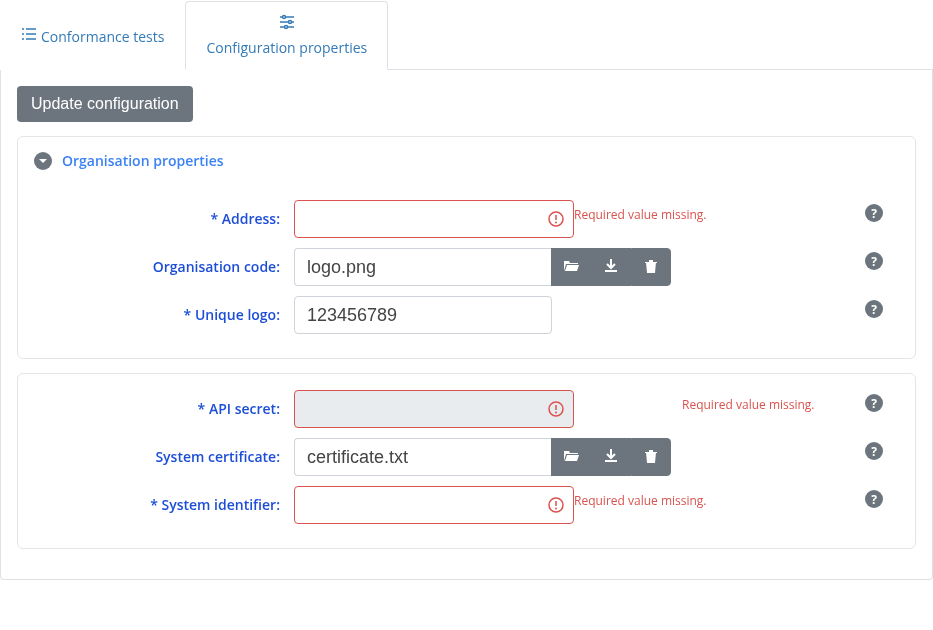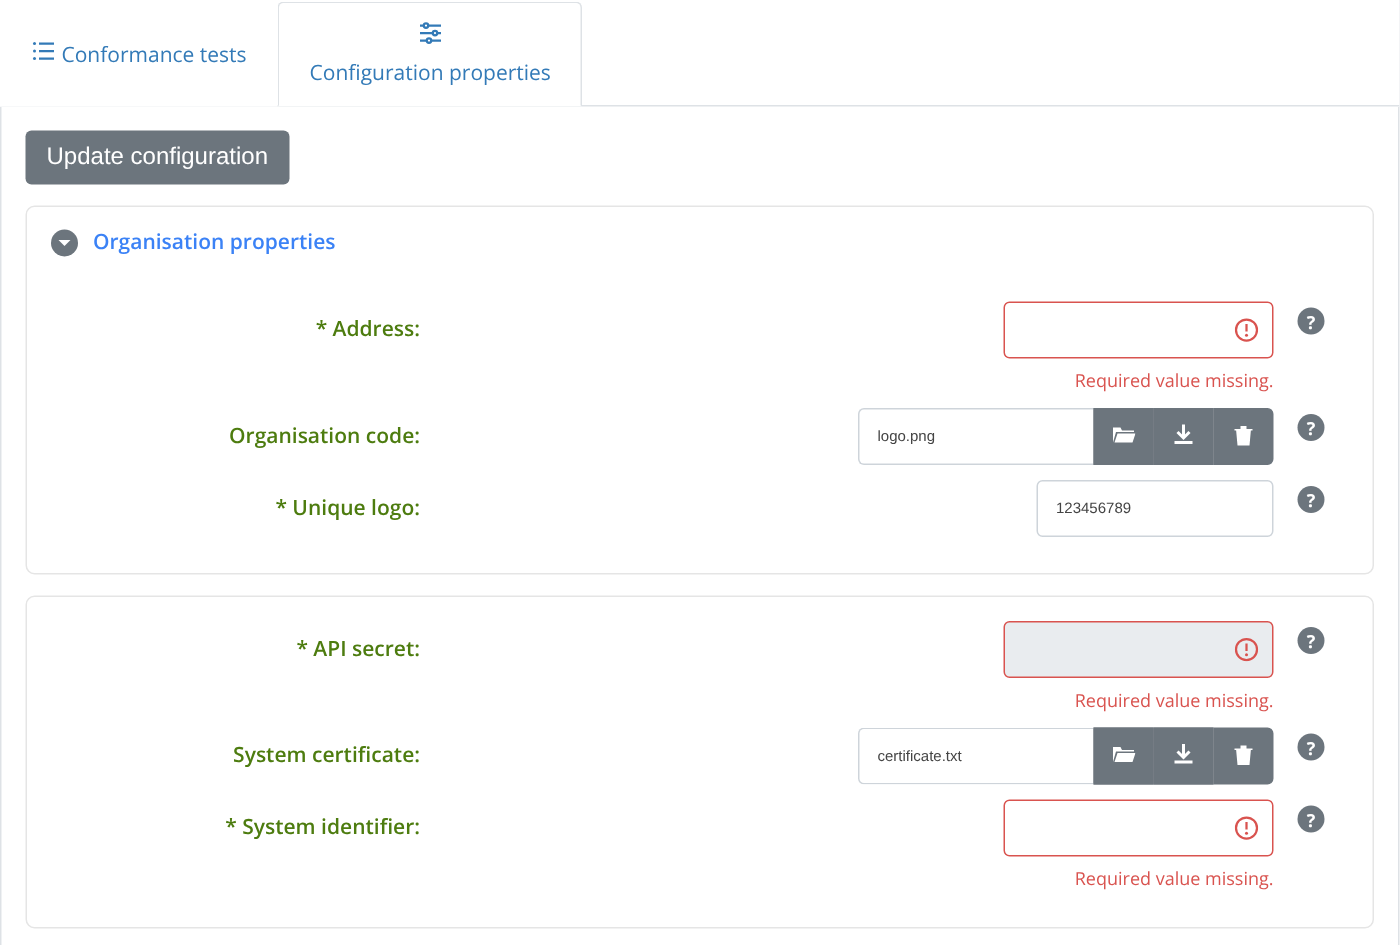--- a/index.html
+++ b/index.html
@@ -84,46 +84,45 @@
     align-items: flex-start;
     margin: 10px 0 6px 0;
   }
   .label-col {
     width: 260px;
     min-width: 260px;
     text-align: right;
     padding-right: 14px;
     padding-top: 9px;
     font-weight: 600;
-    color: #4d7c0f;
+    color: #1d4ed8;
   }
   .field-col {
     flex: 1;
     display: flex;
-    flex-direction: column;
-    align-items: flex-end;
+    flex-direction: row;
   }
   .help-col {
     width: 50px;
     display: flex;
     align-items: center;
     justify-content: center;
     padding-top: 4px;
   }
   .field-line {
     display: flex;
     align-items: stretch;
   }
   .text-input {
     flex: 1;
     height: 38px;
     border: 1px solid #ced4da;
     border-radius: 4px;
     padding: 0 12px;
-    font-size: 10px;
+    font-size: 18px;
     color: #444;
     background: #fff;
   }
   .text-input.readonly-file {
     background: #fff;
     border-right: none;
     border-radius: 4px 0 0 4px;
   }
   .text-input.error {
     border: 1px solid #d9534f;

